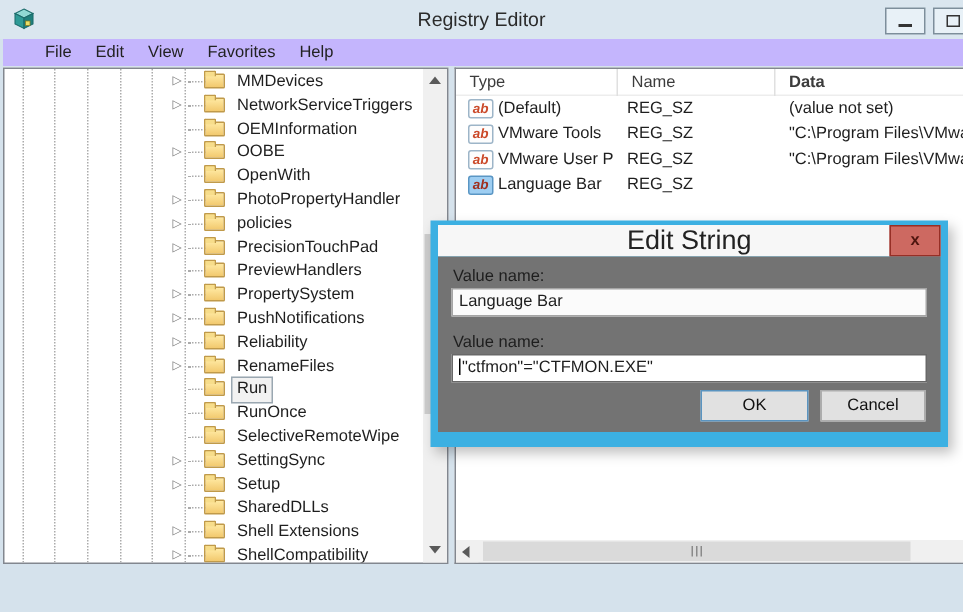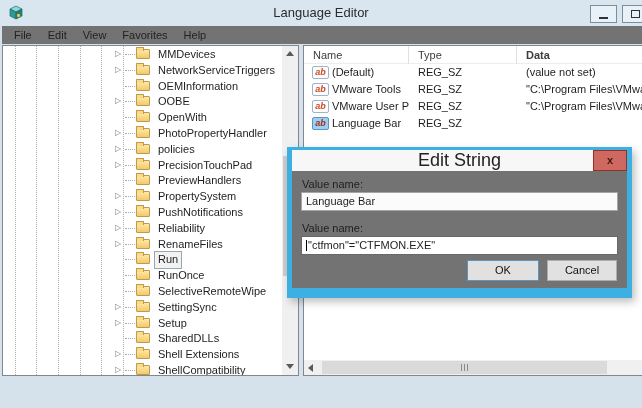--- a/index.html
+++ b/index.html
@@ -14,22 +14,22 @@
   .title-text { position:absolute; left:0; top:0; width:642px; height:26px; line-height:26px;
                 text-align:center; font-size:13px; color:#2b2b2b; }
   .caption-btn { position:absolute; top:5px; width:27px; height:18px; background:#e8f1f7;
                  border:1px solid #7d8e9b; text-align:center; line-height:15px; color:#333; }
   .btn-min { left:590px; }
   .btn-max { left:622px; }
   .min-glyph { display:inline-block; width:9px; border-top:2px solid #333; vertical-align:middle; margin-top:7px;}
   .max-glyph { display:inline-block; width:9px; height:8px; border:1px solid #333; margin-top:4px;}
 
   
-  .menubar { position:absolute; left:2px; top:26px; width:640px; height:18px; background:#737373;
-             display:flex; align-items:center; padding-left:4px; }
+  .menubar { position:absolute; left:2px; top:26px; width:640px; height:18px; background:#c4b5fd;
+             display:flex; align-items:center; padding-left:20px; }
   .menu-item { padding:0 8px; height:18px; line-height:18px; color:#222; }
 
   
   .main { position:absolute; left:0; top:44px; width:642px; height:333px; background:#d5e2ec; }
 
   .tree-pane { position:absolute; left:2px; top:1px; width:297px; height:331px;
                background:#fff; border:1px solid #82878f; overflow:hidden; }
   .tree-content { position:absolute; left:0; top:0; right:16px; bottom:0; overflow:hidden; }
   .guide { position:absolute; top:0; bottom:0; width:0; border-left:1px dotted #ababab; }
   .tree-row { position:relative; height:15.8px; line-height:15.8px; white-space:nowrap; z-index:1; }
@@ -108,21 +108,21 @@
 
 <div class="window">
 
   <div class="titlebar">
     <svg class="app-icon" viewBox="0 0 16 16">
       <polygon points="8,1 14,4 8,7 2,4" fill="#8fd8d4" stroke="#1c6b6b" stroke-width="0.7"></polygon>
       <polygon points="2,4 8,7 8,14 2,11" fill="#2e9a96" stroke="#1c6b6b" stroke-width="0.7"></polygon>
       <polygon points="14,4 8,7 8,14 14,11" fill="#1f7f7c" stroke="#1c6b6b" stroke-width="0.7"></polygon>
       <rect x="9" y="9" width="3" height="3" fill="#e8e06a" stroke="#8a7a1c" stroke-width="0.5"></rect>
     </svg>
-    <div class="title-text">Language Editor</div>
+    <div class="title-text">Registry Editor</div>
     <div class="caption-btn btn-min"><span class="min-glyph"></span></div>
     <div class="caption-btn btn-max"><span class="max-glyph"></span></div>
   </div>
 
   <div class="menubar">
     <span class="menu-item">File</span>
     <span class="menu-item">Edit</span>
     <span class="menu-item">View</span>
     <span class="menu-item">Favorites</span>
     <span class="menu-item">Help</span>
@@ -293,22 +293,22 @@
           </div>
         <div class="v-thumb"></div>
         <div class="sb-btn sb-down">
             <span class="tri-down"></span>
           </div>
       </div>
     </div>
 
     <div class="list-pane">
       <div class="list-header">
+        <div class="hdr-cell col-type">Type</div>
         <div class="hdr-cell col-name">Name</div>
-        <div class="hdr-cell col-type">Type</div>
         <div class="hdr-cell col-data">Data</div>
       </div>
       <div id="list-rows">
   <div class="list-row">
     <div class="cell cell-name">
       <span class="ab-icon">ab</span>
       <span class="name-text">(Default)</span>
     </div>
     <div class="cell cell-type">REG_SZ</div>
     <div class="cell cell-data">(value not set)</div>

